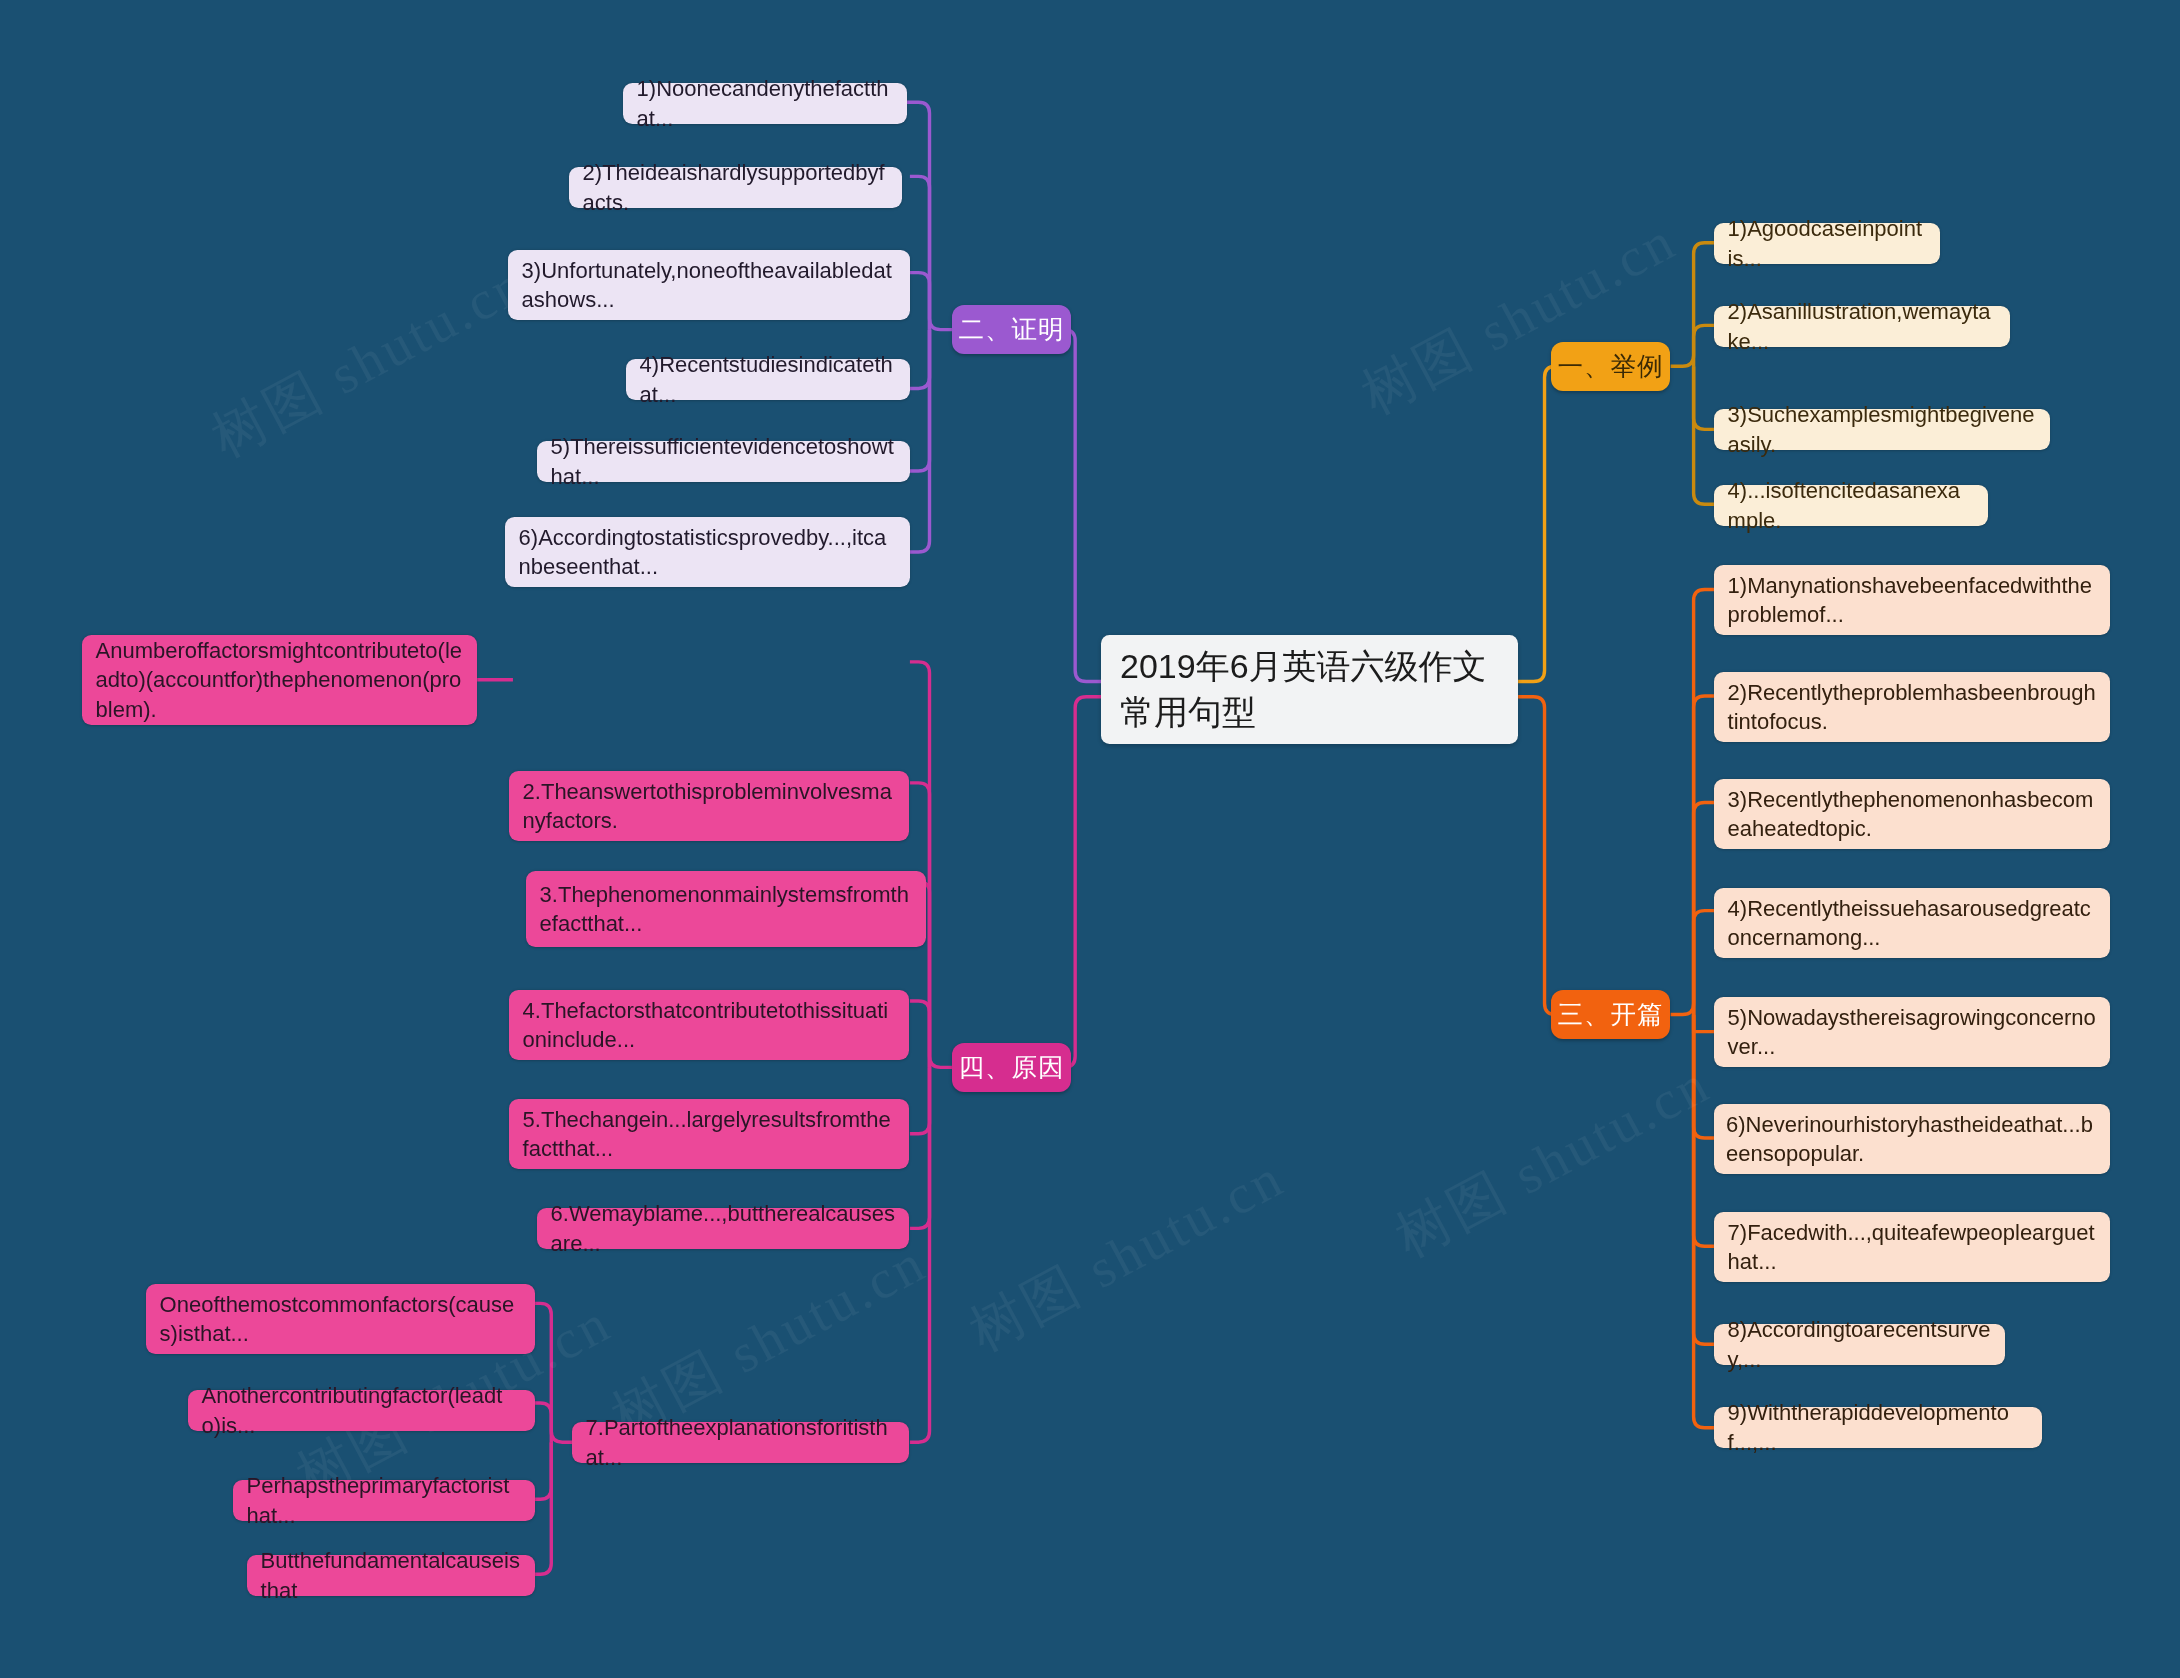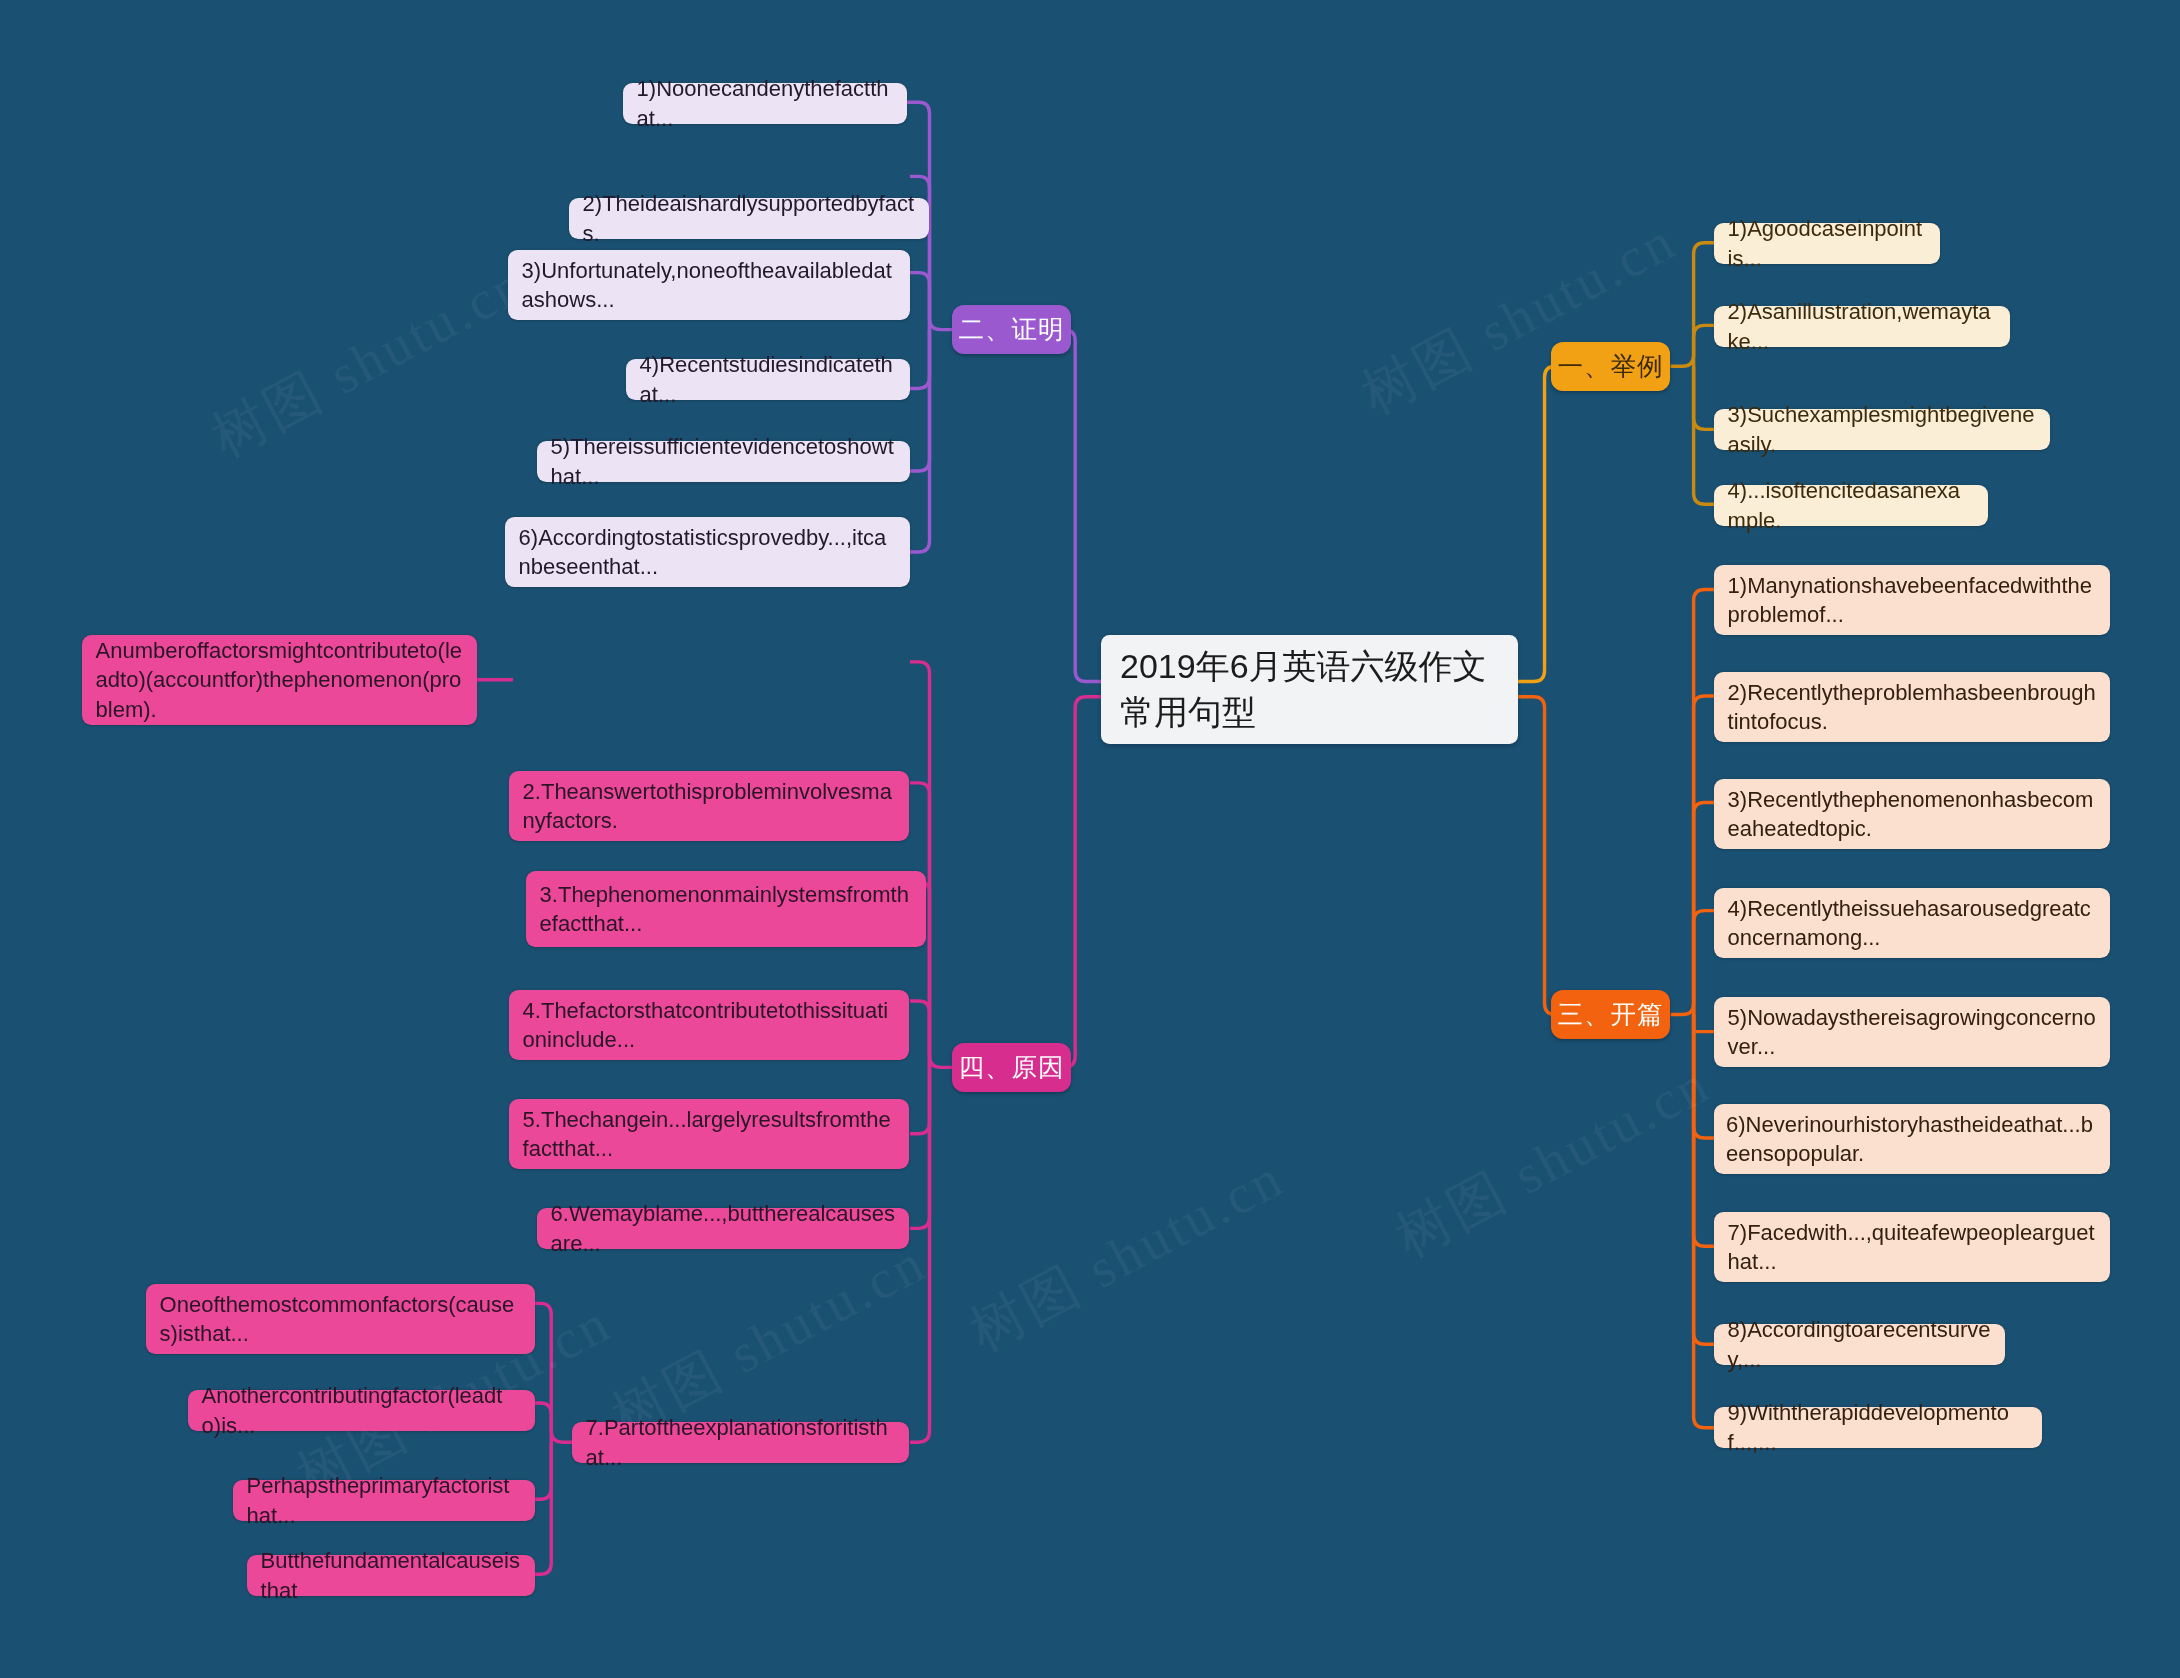--- a/index.html
+++ b/index.html
@@ -148,21 +148,21 @@
 
   <div class="node cat cat-proof" style="left:952px; top:305px; width:119px; height:49px;">二、证明</div>
 
   <div class="node cat cat-cause" style="left:952px; top:1043px; width:119px; height:49px;">四、原因</div>
 
   <div class="node cat cat-exam" style="left:1551px; top:342px; width:119px; height:49px;">一、举例</div>
 
   <div class="node cat cat-open" style="left:1551px; top:990px; width:119px; height:49px;">三、开篇</div>
 
   <div class="node leaf leaf-proof" style="left:623px; top:83px; width:284px; height:41px;">1)Noonecandenythefactthat...</div>
-  <div class="node leaf leaf-proof" style="left:569px; top:167px; width:360px; height:41px;margin-top:31px;">2)Theideaishardlysupportedbyfacts.</div>
+  <div class="node leaf leaf-proof" style="left:569px; top:167px; width:333px; height:41px;">2)Theideaishardlysupportedbyfacts.</div>
   <div class="node leaf leaf-proof" style="left:508px; top:250px; width:402px; height:70px;">3)Unfortunately,noneoftheavailabledatashows...</div>
   <div class="node leaf leaf-proof" style="left:626px; top:359px; width:284px; height:41px;">4)Recentstudiesindicatethat...</div>
   <div class="node leaf leaf-proof" style="left:537px; top:441px; width:373px; height:41px;">5)Thereissufficientevidencetoshowthat...</div>
   <div class="node leaf leaf-proof" style="left:505px; top:517px; width:405px; height:70px;">6)Accordingtostatisticsprovedby...,itcanbeseenthat...</div>
 
   <div class="node leaf leaf-cause" style="left:509px; top:771px; width:400px; height:70px;">2.Theanswertothisprobleminvolvesmanyfactors.</div>
   <div class="node leaf leaf-cause" style="left:509px; top:871px; width:400px; height:76px;margin-left:17px;">3.Thephenomenonmainlystemsfromthefactthat...</div>
   <div class="node leaf leaf-cause" style="left:509px; top:990px; width:400px; height:70px;">4.Thefactorsthatcontributetothissituationinclude...</div>
   <div class="node leaf leaf-cause" style="left:509px; top:1099px; width:400px; height:70px;">5.Thechangein...largelyresultsfromthefactthat...</div>
   <div class="node leaf leaf-cause" style="left:537px; top:1208px; width:372px; height:41px;">6.Wemayblame...,buttherealcausesare...</div>

